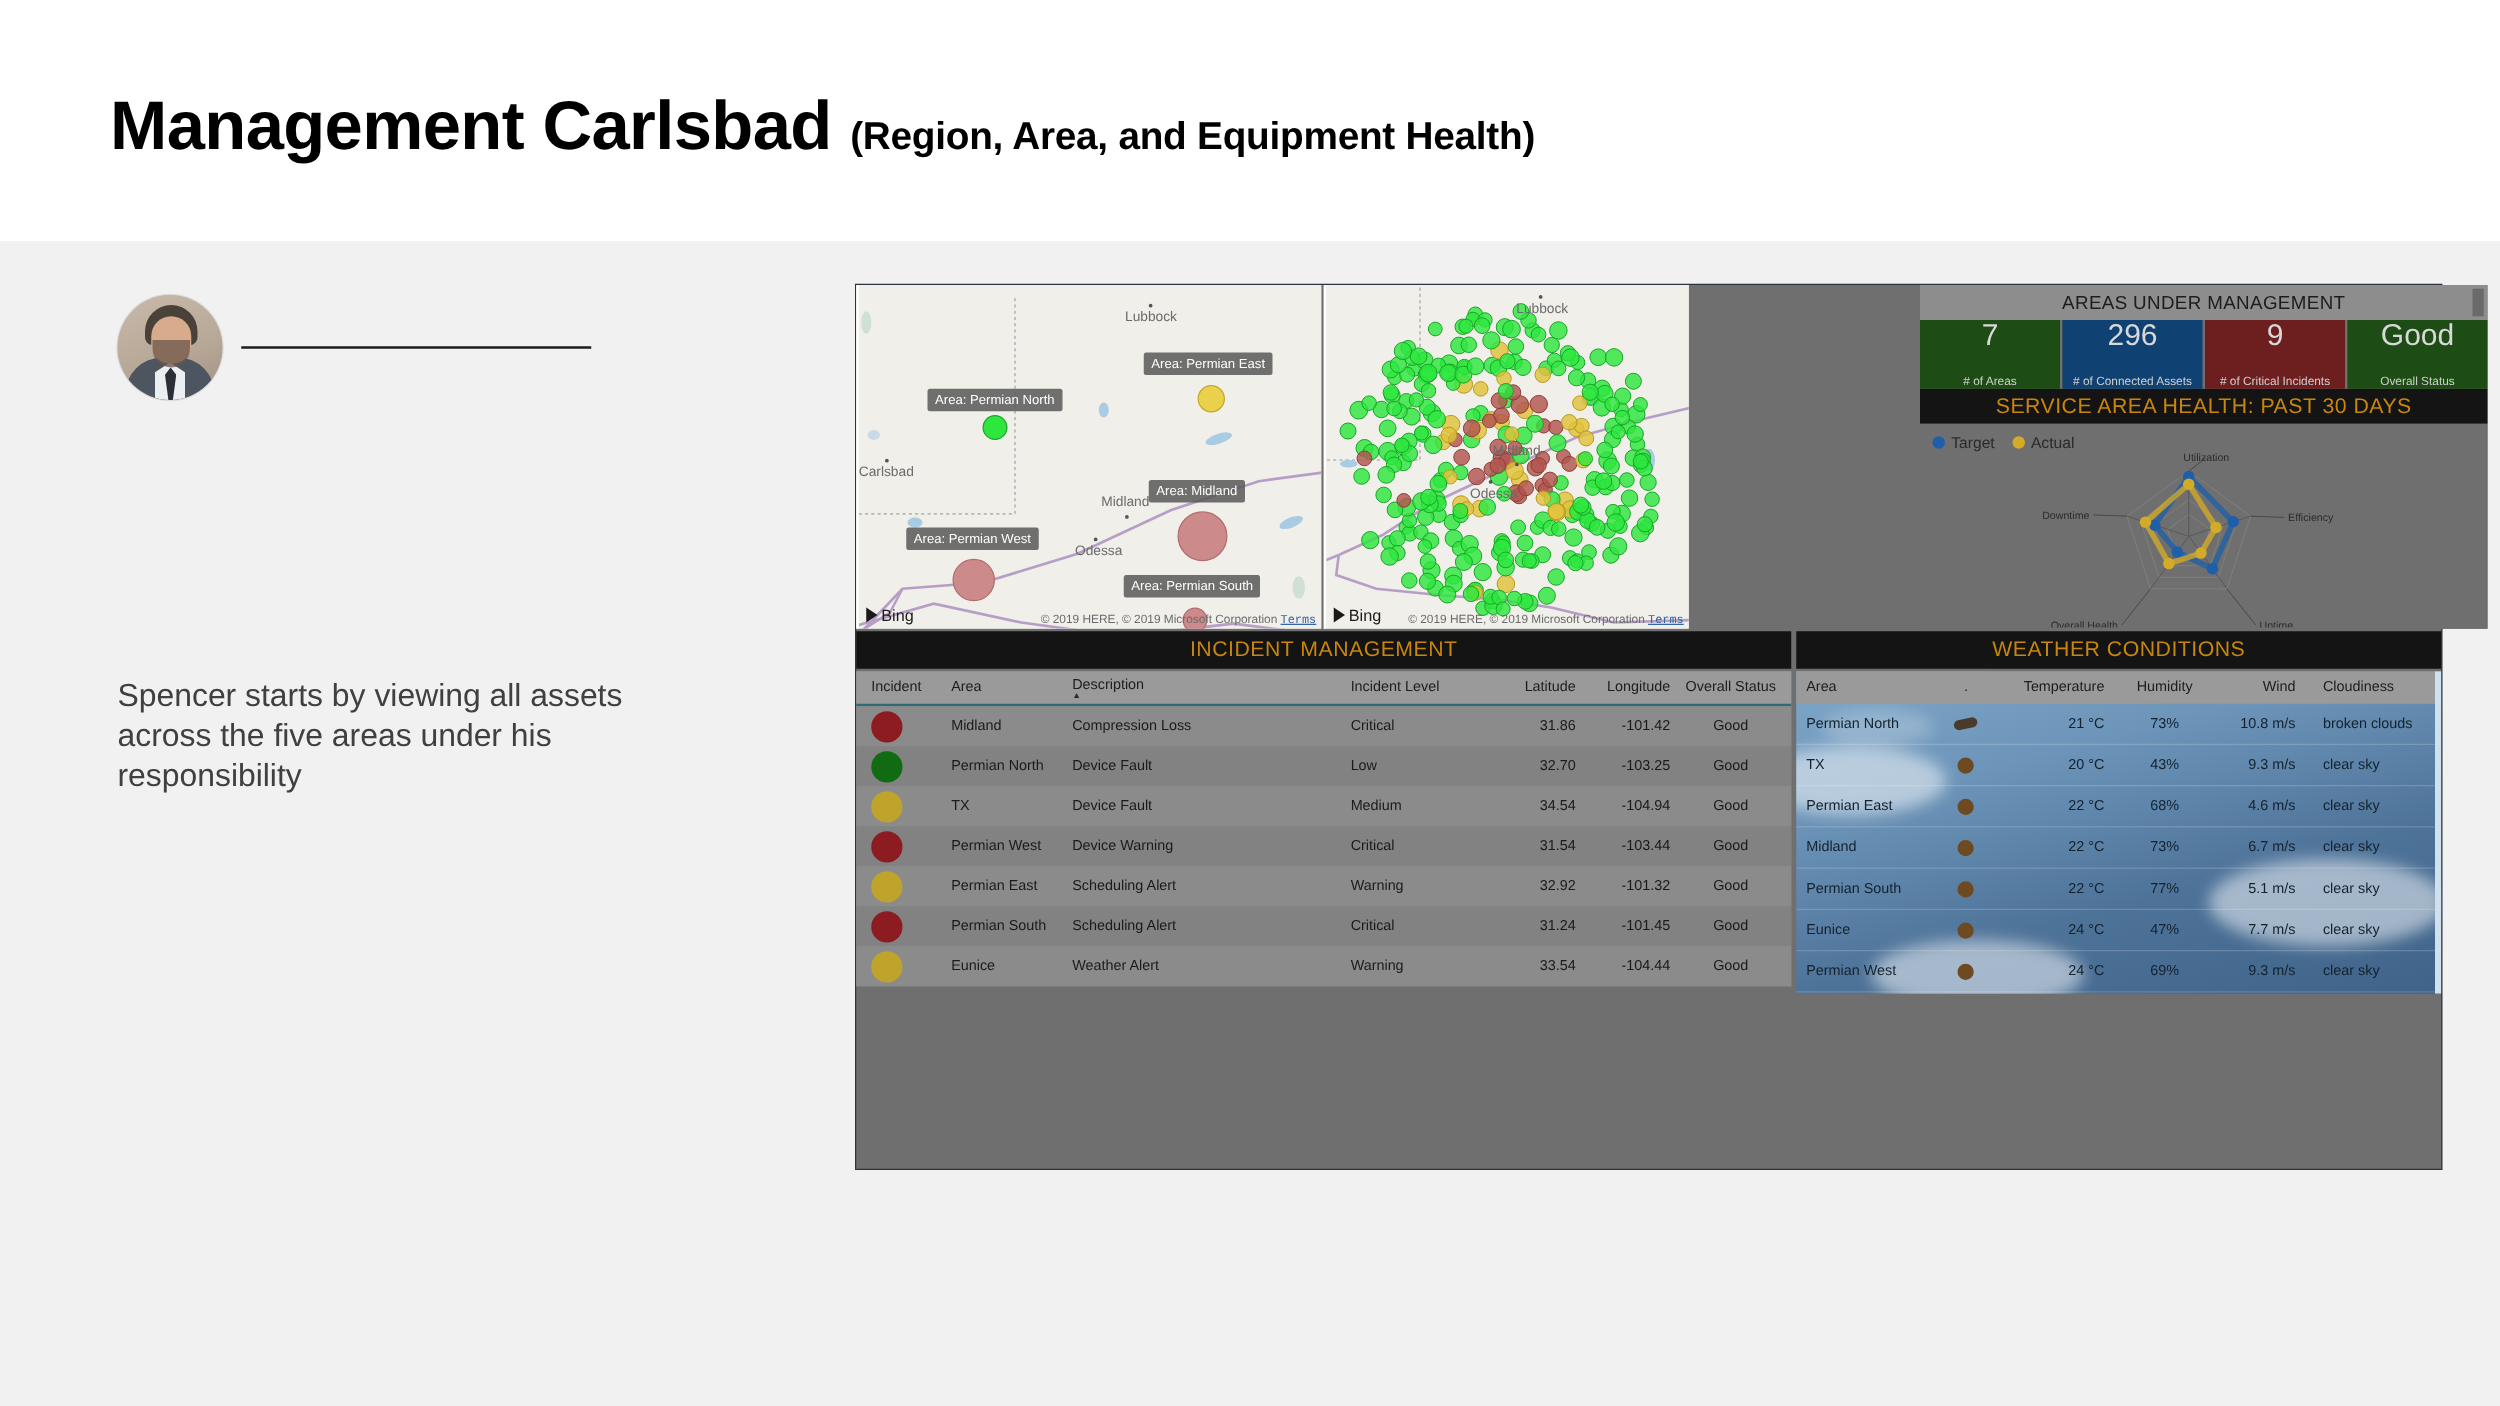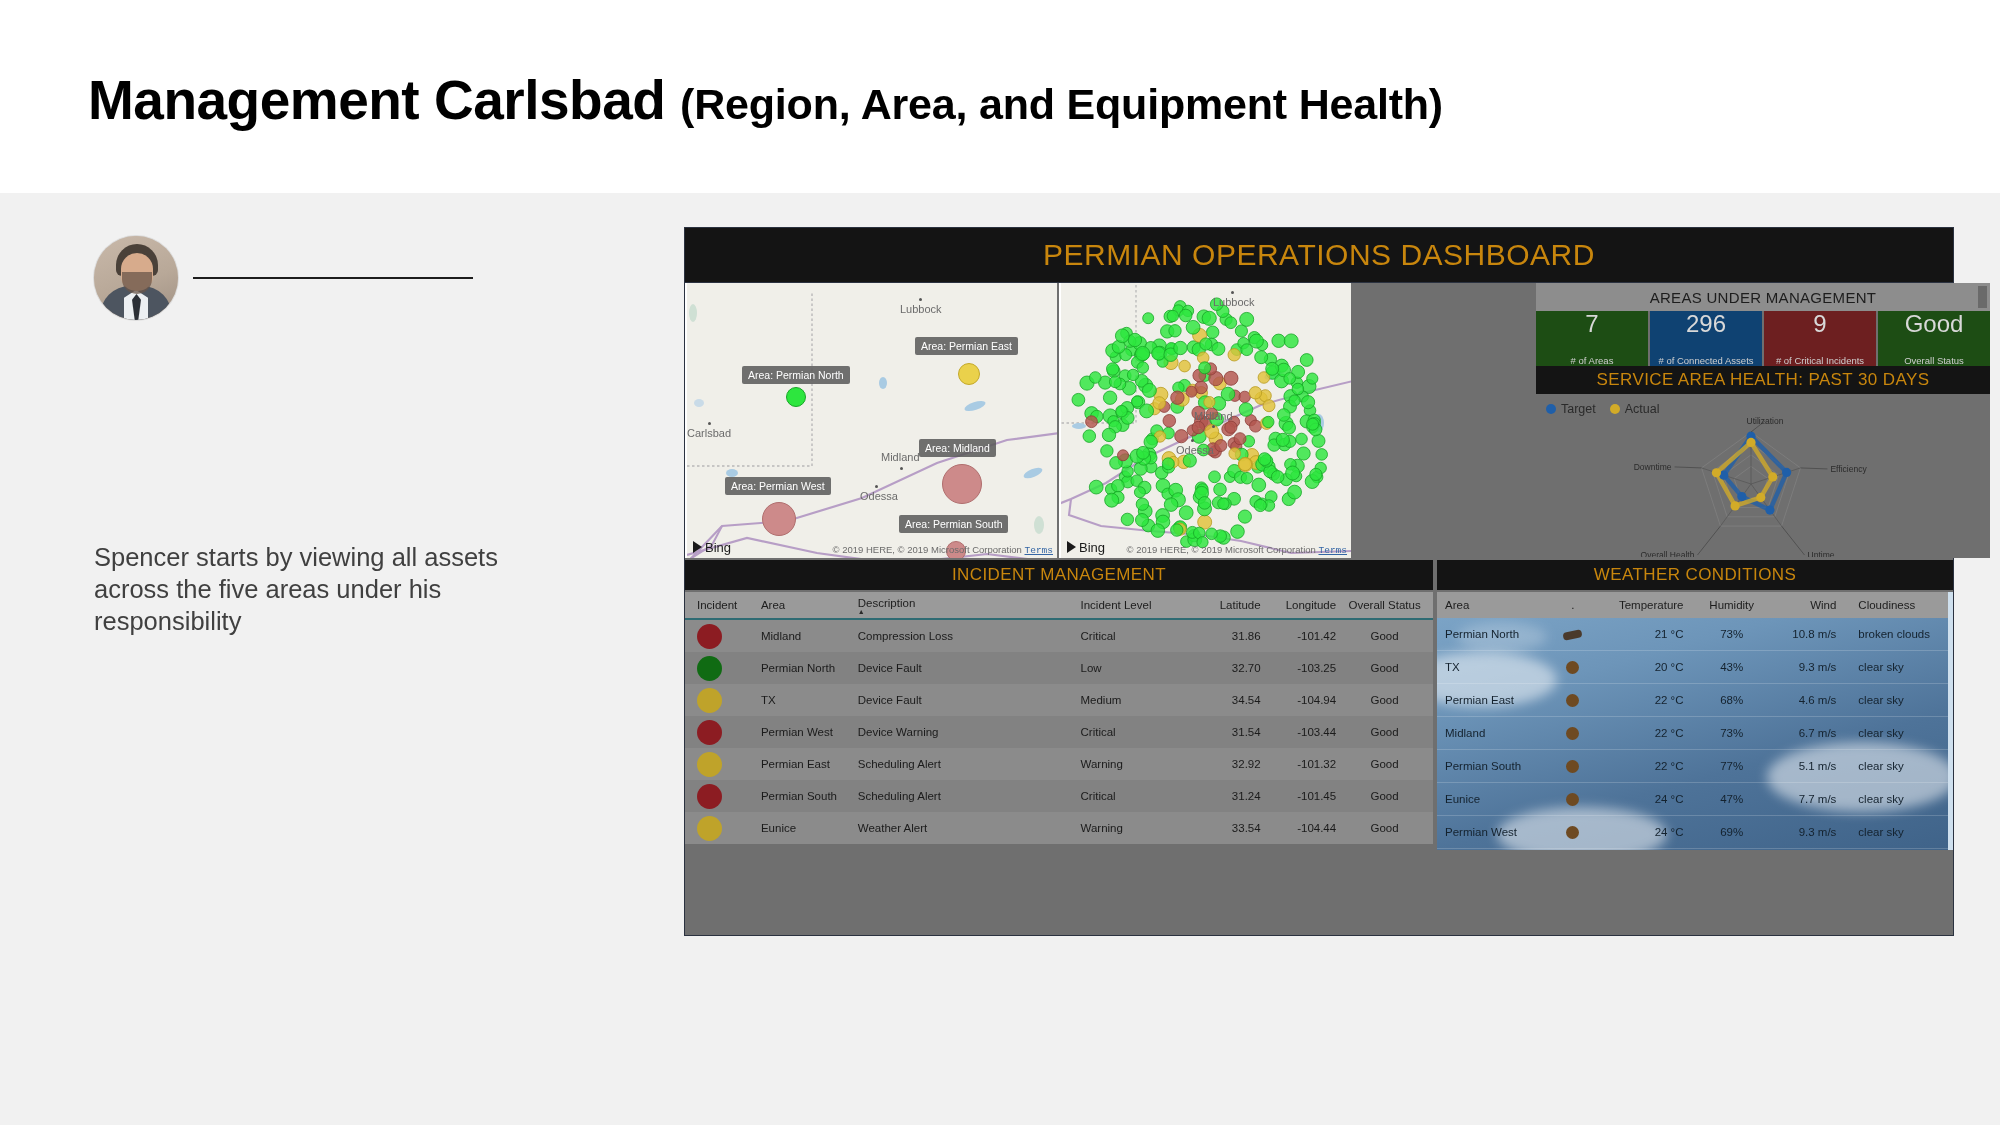--- a/index.html
+++ b/index.html
@@ -18,21 +18,21 @@
   }
   .slide-title {
     position: absolute; left: 88px; top: 68px;
     white-space: nowrap;
     color: #000;
   }
   .slide-title .t-main {
     font-size: 55px; font-weight: 700; letter-spacing: -0.5px;
   }
   .slide-title .t-sub {
-    font-size: 43px; font-weight: 600; letter-spacing: -0.2px;
+    font-size: 31px; font-weight: 600; letter-spacing: -0.2px;
   }
 
   
   .narration { position: absolute; left: 0; top: 193px; width: 685px; height: 932px; }
   .avatar-row { position: absolute; left: 94px; top: 43px; display: flex; align-items: center; }
   .avatar {
     width: 84px; height: 84px; border-radius: 50%;
     overflow: hidden; background: #cbbfb4; position: relative;
     box-shadow: 0 0 0 1px #dcdcdc;
   }
@@ -172,21 +172,20 @@
         <div class="face"></div>
         <div class="beard"></div>
     </div>
     <div class="divider-line"></div>
   </div>
   <div class="narration-text">Spencer starts by viewing all assets across the five areas under his responsibility</div>
 </div>
 
 <div class="dashboard">
 
-  <div class="db-title">PERMIAN OPERATIONS DASHBOARD</div>
 
   <div class="db-body">
 
     <div class="maps-row">
 
       <div class="map-pane">
         <svg class="map-roads" width="372" height="275">
           <rect width="372" height="275" fill="#f0efe9"></rect>
           <path d="M0 183 L125 183 L125 8" stroke="#b8b8b8" stroke-width="1.4" fill="none" stroke-dasharray="2.5,2.5"></path>
           <path d="M-5 285 L35 243 L100 238 L175 215 L250 180 L320 157 L372 150" stroke="#b79ec6" stroke-width="2.2" fill="none"></path>

